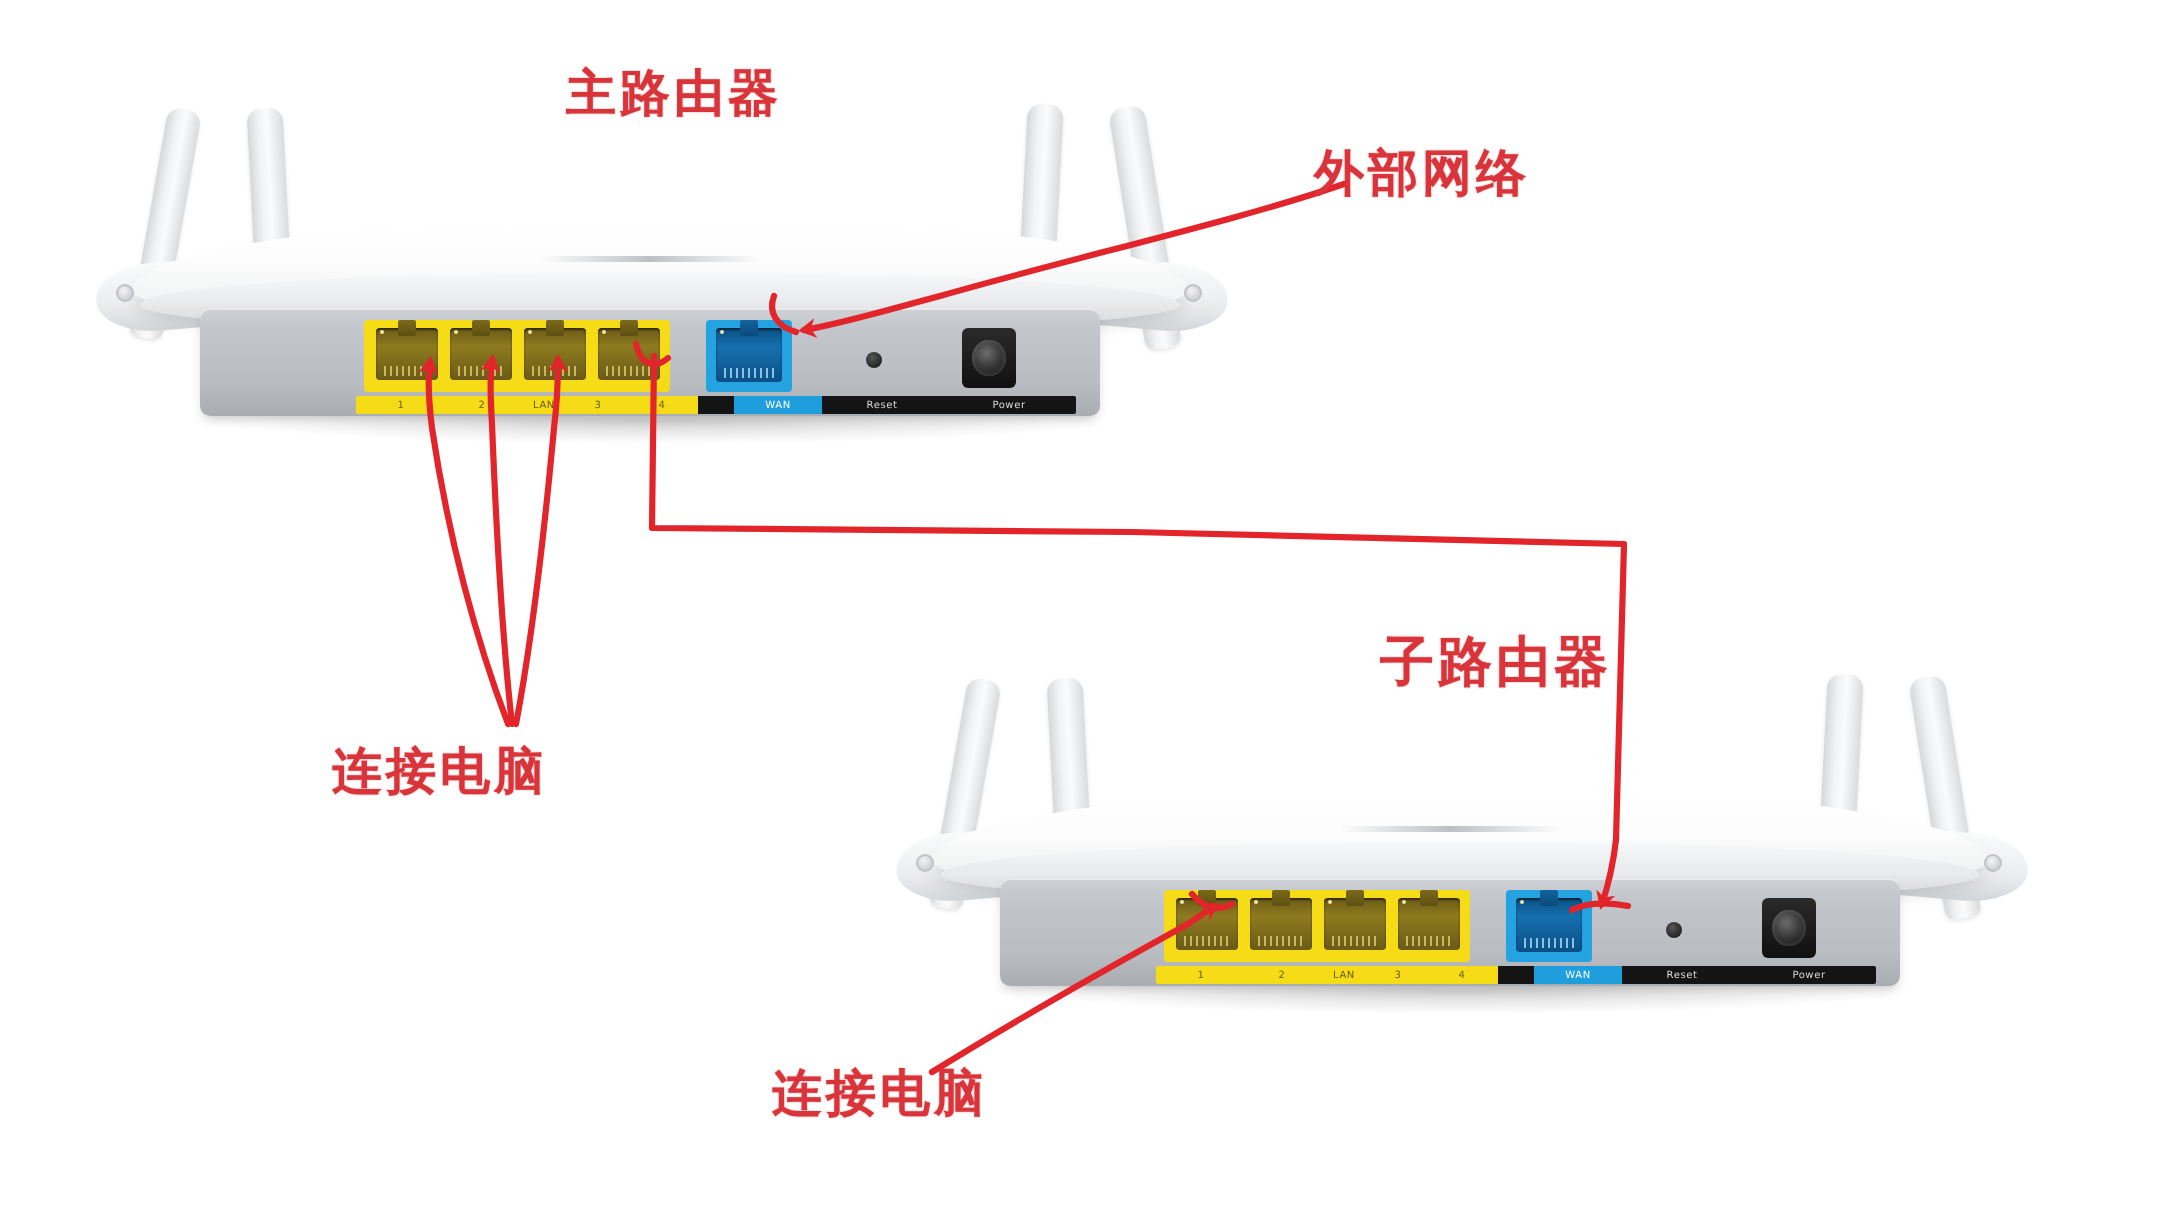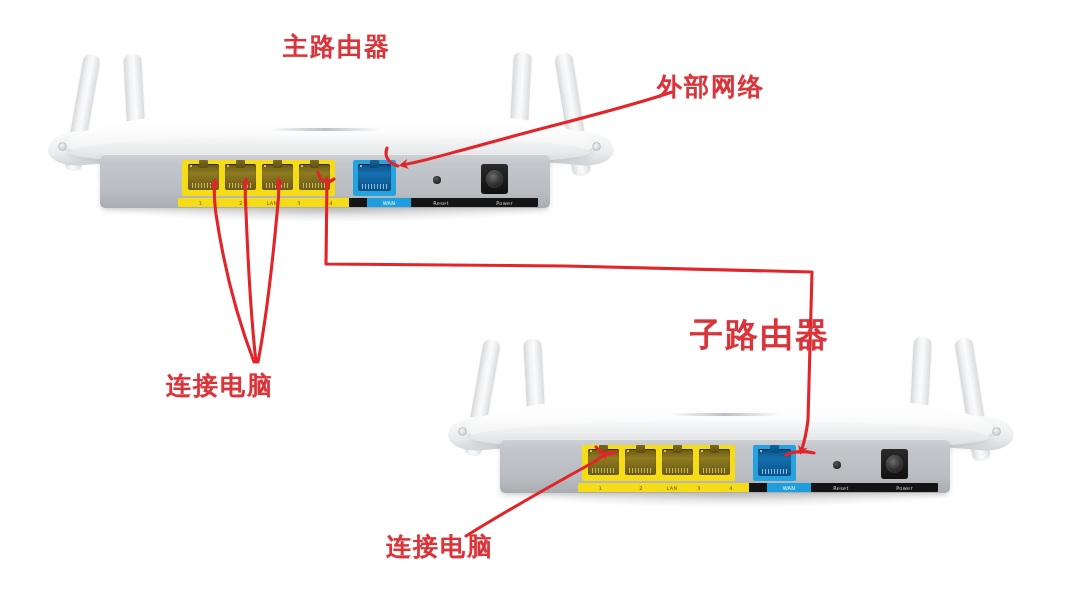--- a/index.html
+++ b/index.html
@@ -17,21 +17,21 @@
     position:absolute;
     color:#d8343a;
     font-weight:700;
     letter-spacing:2px;
     white-space:nowrap;
     text-shadow:0 0 1px rgba(216,52,58,.5);
     z-index:40;
   }
   #label-main-router{left:283px;top:30px;font-size:25px;}
   #label-external-net{left:657px;top:70px;font-size:25px;}
-  #label-sub-router{left:690px;top:313px;font-size:33px;}
+  #label-sub-router{left:690px;top:313px;font-size:27px;}
   #label-connect-pc-1{left:166px;top:369px;font-size:25px;}
   #label-connect-pc-2{left:386px;top:530px;font-size:25px;}
 
   
   #ink{position:absolute;left:0;top:0;width:1080px;height:608px;z-index:35;pointer-events:none;}
 
   
   .router{position:absolute;}
 
   .ant{

